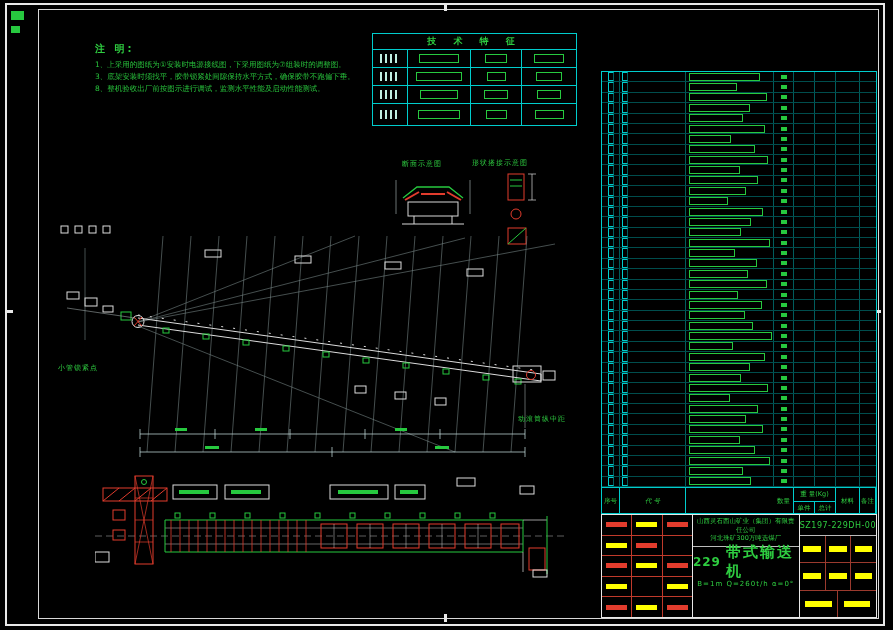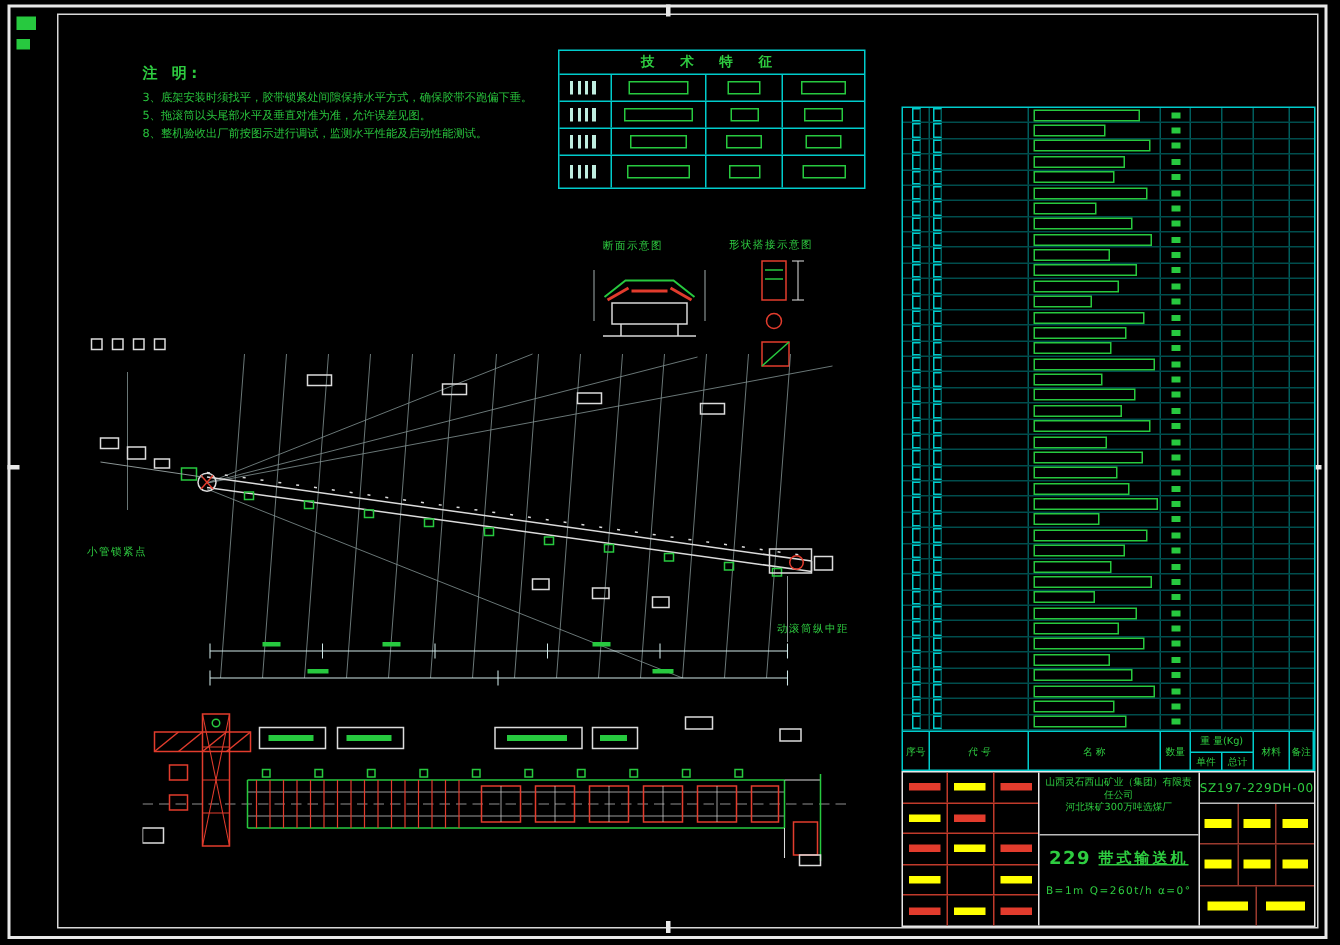--- a/index.html
+++ b/index.html
@@ -58,24 +58,24 @@
   .tblock{position:absolute;left:601px;top:514px;width:276px;height:104px;border:1px solid #e8e8e8;
     box-sizing:border-box;display:flex;background:#000;}
   .sign-grid{width:90px;border-right:1px solid #e8e8e8;display:flex;flex-direction:column;}
   .sign-row{flex:1;display:flex;border-bottom:1px solid #c03a2b;}
   .sign-row:last-child{border-bottom:none;}
   .sign-cell{flex:1;border-right:1px solid #c03a2b;display:flex;align-items:center;justify-content:center;}
   .sign-cell:last-child{border-right:none;}
   .bar-y{display:block;width:72%;height:5px;background:#ffff00;}
   .bar-r{display:block;width:72%;height:5px;background:#e23c2d;}
   .tb-mid{width:106px;border-right:1px solid #e8e8e8;display:flex;flex-direction:column;}
-  .company{padding:2px 2px 18px 2px;text-align:center;color:#2ecc40;font-size:6.5px;line-height:8.5px;border-bottom:1px solid #bbb;height:21px;box-sizing:content-box;}
+  .company{padding:2px 2px 8px 2px;text-align:center;color:#2ecc40;font-size:6.5px;line-height:8.5px;border-bottom:1px solid #bbb;height:21px;box-sizing:content-box;}
   .model-row{height:30px;display:flex;align-items:center;justify-content:center;gap:5px;color:#2ecc40;}
   .model-num{font-size:12px;font-weight:bold;letter-spacing:1px;}
-  .model-name{font-size:10px;font-weight:bold;letter-spacing:2px;text-decoration:underline;}
+  .model-name{font-size:15px;font-weight:bold;letter-spacing:2px;}
   .spec-row{height:13px;display:flex;align-items:center;justify-content:center;color:#2ecc40;font-size:7px;letter-spacing:1px;}
   .doc-row{flex:1;border-top:1px solid #bbb;display:flex;align-items:center;justify-content:center;
     color:#2ecc40;font-size:9.5px;font-weight:bold;letter-spacing:6px;}
   .tb-right{flex:1;display:flex;flex-direction:column;}
   .dwgno{height:20px;display:flex;align-items:center;justify-content:center;color:#2ecc40;
     font-size:8px;letter-spacing:.5px;border-bottom:1px solid #bbb;white-space:nowrap;}
   .stamp-grid{flex:1;display:flex;flex-direction:column;}
   .stamp-row{flex:1;display:flex;border-bottom:1px solid #9b3a2e;}
   .stamp-row:last-child{border-bottom:none;}
   .stamp-cell{flex:1;border-right:1px solid #9b3a2e;display:flex;align-items:center;justify-content:center;}
@@ -91,22 +91,22 @@
 <div class="mark" style="left:11px;top:11px;width:13px;height:9px;"></div>
 <div class="mark" style="left:11px;top:26px;width:9px;height:7px;"></div>
 <div class="edge-tick" style="left:444px;top:3px;width:3px;height:8px;"></div>
 <div class="edge-tick" style="left:444px;top:614px;width:3px;height:8px;"></div>
 <div class="edge-tick" style="left:5px;top:310px;width:8px;height:3px;"></div>
 <div class="edge-tick" style="left:873px;top:310px;width:8px;height:3px;"></div>
 
 <div class="notes">
   <div class="notes-title">注 明:</div>
   <div>
+      <div class="note-line">1、上采用的图纸为①安装时电源接线图，下采用图纸为⑦组装时的调整图。</div>
       <div class="note-line">3、底架安装时须找平，胶带锁紧处间隙保持水平方式，确保胶带不跑偏下垂。</div>
-      <div class="note-line">5、拖滚筒以头尾部水平及垂直对准为准，允许误差见图。</div>
       <div class="note-line">8、整机验收出厂前按图示进行调试，监测水平性能及启动性能测试。</div>
     </div>
 </div>
 
 <div class="tech">
   <div class="tech-title">技 术 特 征</div>
   <div>
       <div class="tech-row">
         <span class="tcell c0">
           <span class="ticks"></span>
@@ -185,21 +185,21 @@
     <line x1="120" y1="18" x2="132" y2="18" stroke="#27c93f"></line>
     <line x1="138" y1="6" x2="146" y2="6" stroke="#d8d8d8" stroke-width="0.7"></line>
     <line x1="138" y1="32" x2="146" y2="32" stroke="#d8d8d8" stroke-width="0.7"></line>
     <line x1="142" y1="6" x2="142" y2="32" stroke="#d8d8d8" stroke-width="0.7"></line>
     <circle cx="126" cy="46" r="5" stroke="#e23c2d"></circle>
     <rect x="118" y="60" width="18" height="16" stroke="#e23c2d"></rect>
     <line x1="118" y1="76" x2="136" y2="60" stroke="#27c93f"></line>
   </g>
 </svg>
 <div class="dlabel" style="left:402px;top:159px;">断面示意图</div>
-<div class="dlabel" style="left:486px;top:158px;">形状搭接示意图</div>
+<div class="dlabel" style="left:472px;top:158px;">形状搭接示意图</div>
 
 <svg class="abs" style="left:55px;top:222px;" width="520" height="250" viewBox="0 0 520 250">
   <g stroke="#7f8f8f" stroke-width="0.55">
     <line x1="108" y1="14" x2="92" y2="230"></line>
       <line x1="136" y1="14" x2="120" y2="230"></line>
     <line x1="164" y1="14" x2="148" y2="230"></line>
       <line x1="192" y1="14" x2="176" y2="230"></line>
     <line x1="220" y1="14" x2="204" y2="230"></line>
       <line x1="248" y1="14" x2="232" y2="230"></line>
     <line x1="276" y1="14" x2="260" y2="230"></line>
@@ -1099,21 +1099,20 @@
         </span>
         <span class="u"></span>
         <span class="t"></span>
         <span class="m"></span>
         <span class="b"></span>
       </div>
     </div>
   <div class="bom-header">
     <div class="h a-no">序号</div>
     <div class="h a-code">代  号</div>
-    <div class="h a-name">名  称</div>
     <div class="h a-qty">数量</div>
     <div class="h a-wt">重 量(Kg)</div>
     <div class="h a-unit">单件</div>
     <div class="h a-total">总计</div>
     <div class="h a-mat">材料</div>
     <div class="h a-rem">备注</div>
   </div>
 </div>
 
 <div class="tblock">

